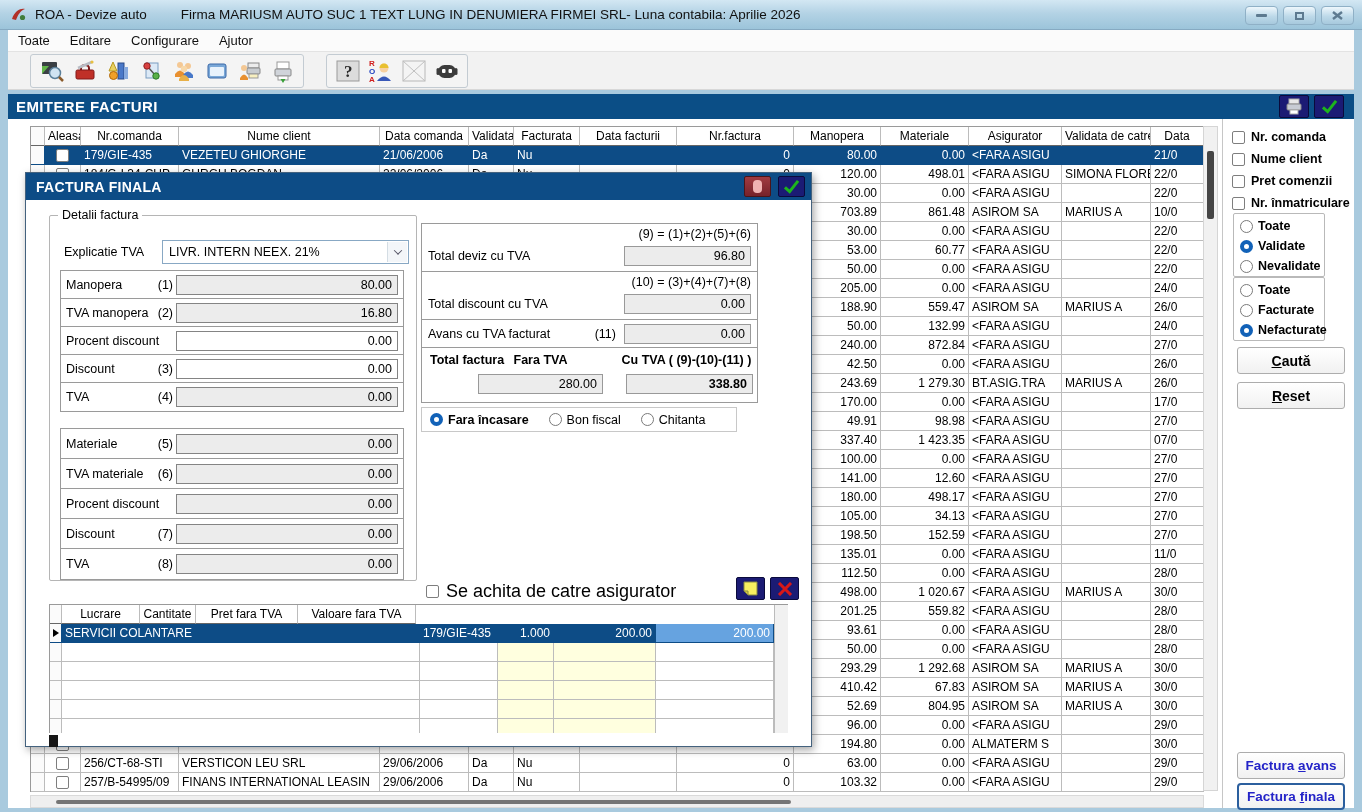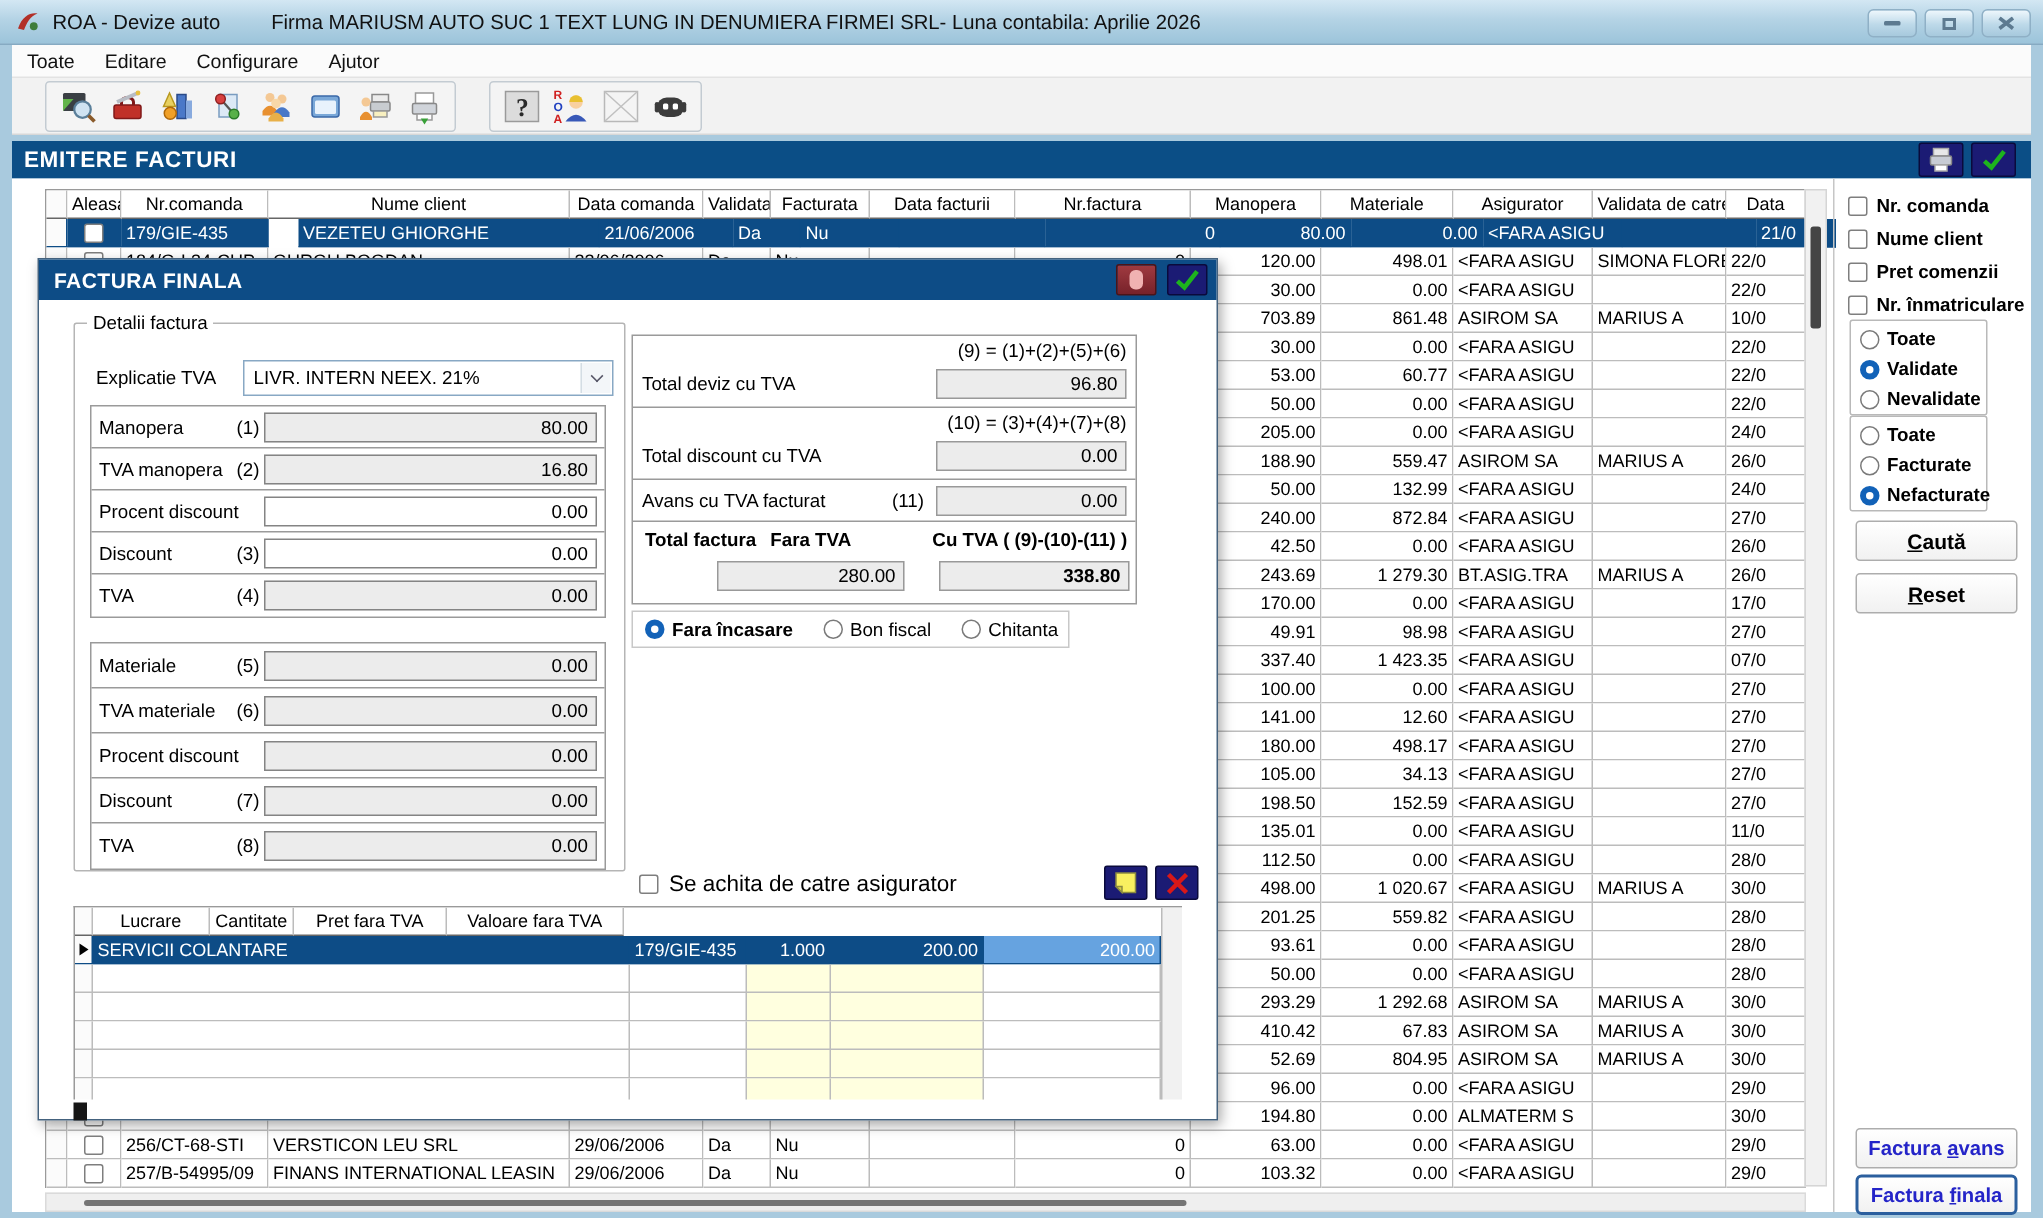--- a/index.html
+++ b/index.html
@@ -128,28 +128,28 @@
   .tfield { width:127px; height:20px; border:1px solid #999; background:#ececec; text-align:right; line-height:19px;
     padding-right:5px; font-size:12.5px; flex:none; }
   .s3 { height:28px; display:flex; align-items:center; }
   .s4 { position:relative; height:54px; padding:0; }
   .tlb { position:absolute; top:5px; font-size:12.5px; font-weight:bold; }
   .tlb1 { left:8px; } .tlb2 { left:56px; width:125px; text-align:center; } .tlb3 { left:198px; width:133px; text-align:center; }
   .s4 .tfield { position:absolute; top:26px; }
   .s4 .f1 { left:56px; width:125px; }
   .s4 .f2 { left:204px; width:127px; font-weight:bold; }
 
-  .paybox { position:absolute; left:395px; top:234px; width:292px; height:25px; border:1px solid #c8c8c8;
+  .paybox { position:absolute; left:395px; top:234px; width:316px; height:25px; border:1px solid #c8c8c8;
     display:flex; align-items:center; gap:20px; padding-left:8px; }
   .payitem { display:flex; align-items:center; gap:5px; }
   .pl { font-size:12.5px; }
   .pl.b { font-weight:bold; }
 
   .achitarow { position:absolute; left:400px; top:408px; display:flex; align-items:center; gap:7px; }
-  .achlbl { font-size:15px; }
+  .achlbl { font-size:18px; }
   .dicon { position:absolute; top:404px; width:29px; height:23px; background:#1b1b74; border:1px solid #0a0a3c;
     border-radius:2px; display:flex; align-items:center; justify-content:center; }
   .dicon.note { left:710px; }
   .dicon.del { left:744px; }
 
   .itemsgrid { position:absolute; left:23px; top:431px; width:739px; height:129px; overflow:hidden;
     border-left:1px solid #9a9a9a; border-top:1px solid #9a9a9a; background:#fff; }
   .iscroll { position:absolute; right:0; top:0; width:14px; height:129px; background:#f1f1f1; border-left:1px solid #bbb; }
   .grip { position:absolute; left:23px; top:562px; width:9px; height:12px; background:#161616; }
 
@@ -333,21 +333,21 @@
         <div class="cell hc" style="width: 89px;">Validata de catre</div>
         <div class="cell hc" style="width: 53px;">Data</div>
       </div>
     <div id="grid-body">
         <div class="grow sel">
           <div class="cell ind" style="width: 14px;"></div>
           <div class="cell cc" style="width: 36px;">
             <span class="cb"></span>
           </div>
           <div class="cell" style="width: 98px;">179/GIE-435</div>
-          <div class="cell" style="width: 201px; margin-left: 20px;">VEZETEU GHIORGHE</div>
+          <div class="cell" style="width: 201px;">VEZETEU GHIORGHE</div>
           <div class="cell" style="width: 89px;">21/06/2006</div>
           <div class="cell" style="width: 45px;">Da</div>
           <div class="cell" style="width: 66px;">Nu</div>
           <div class="cell" style="width: 97px;"></div>
           <div class="cell num" style="width: 117px;">0</div>
           <div class="cell num" style="width: 87px;">80.00</div>
           <div class="cell num" style="width: 88px;">0.00</div>
           <div class="cell" style="width: 93px;">&lt;FARA ASIGU</div>
           <div class="cell" style="width: 89px;"></div>
           <div class="cell" style="width: 53px;">21/0</div>

